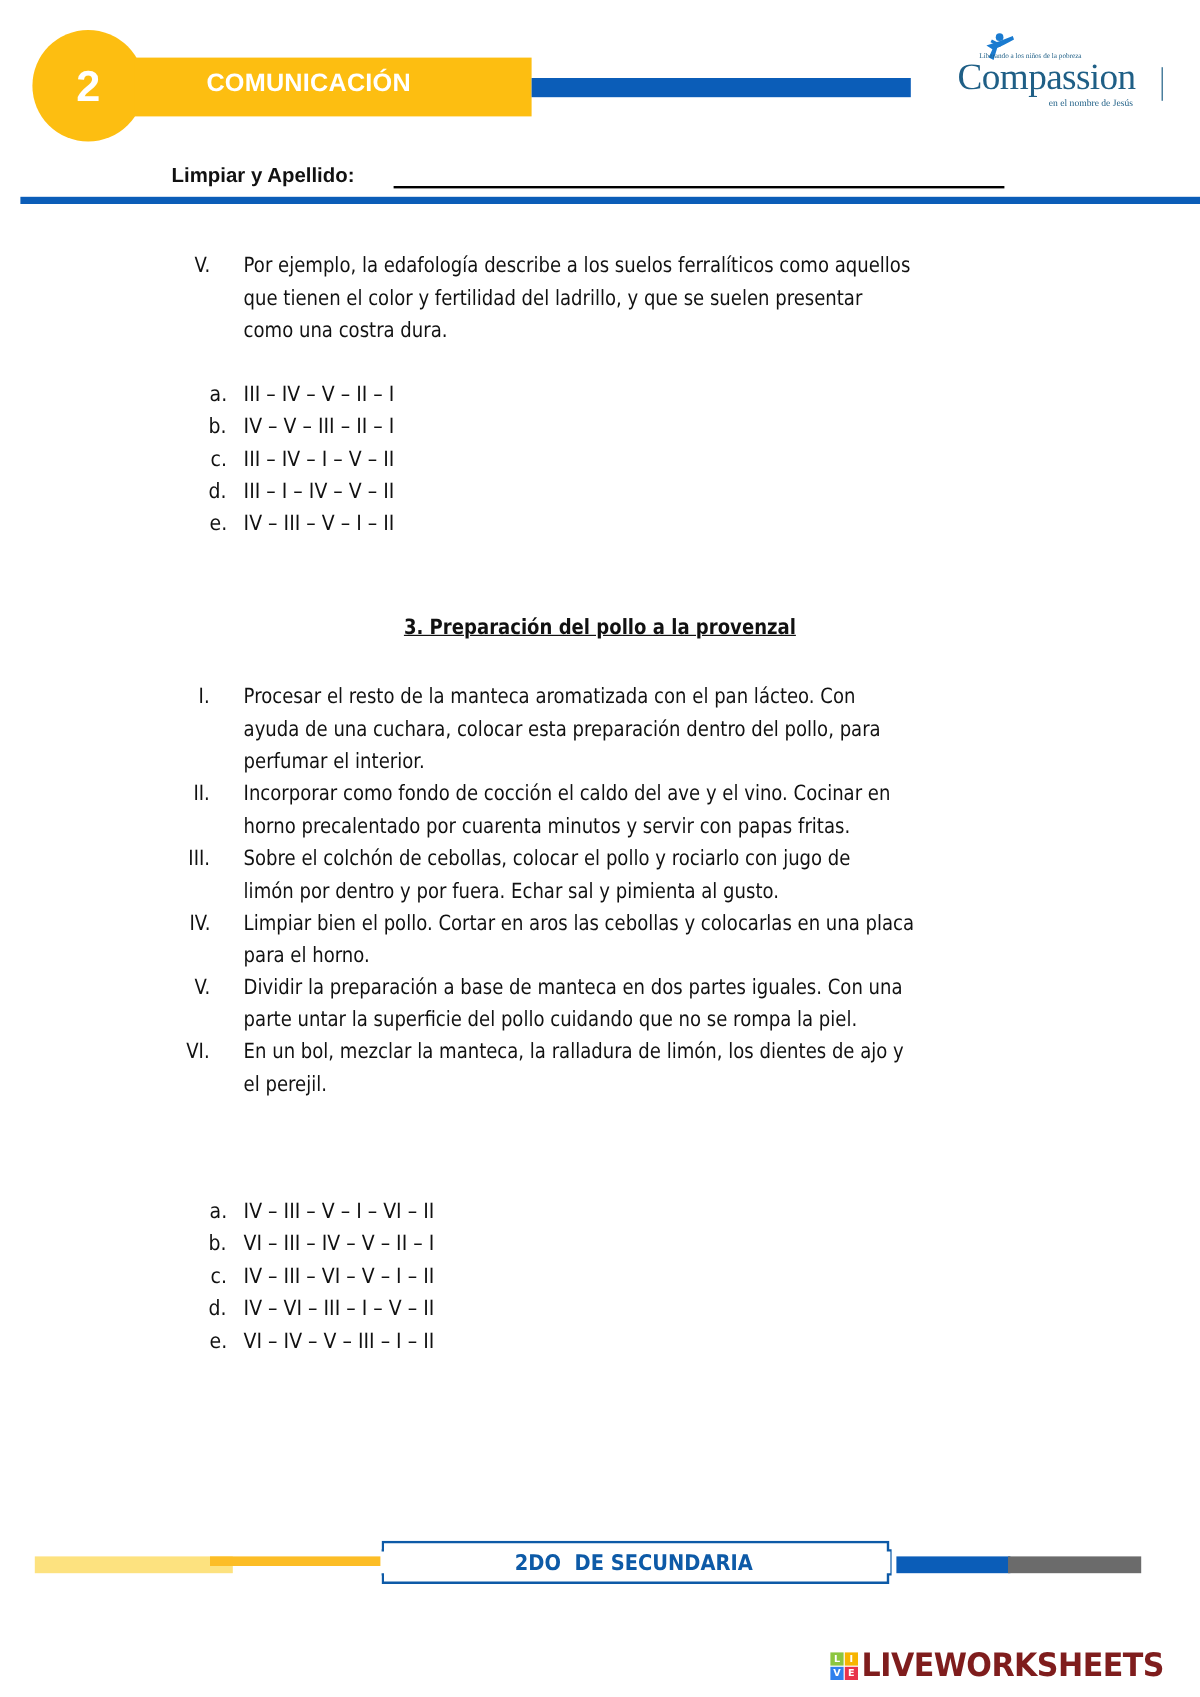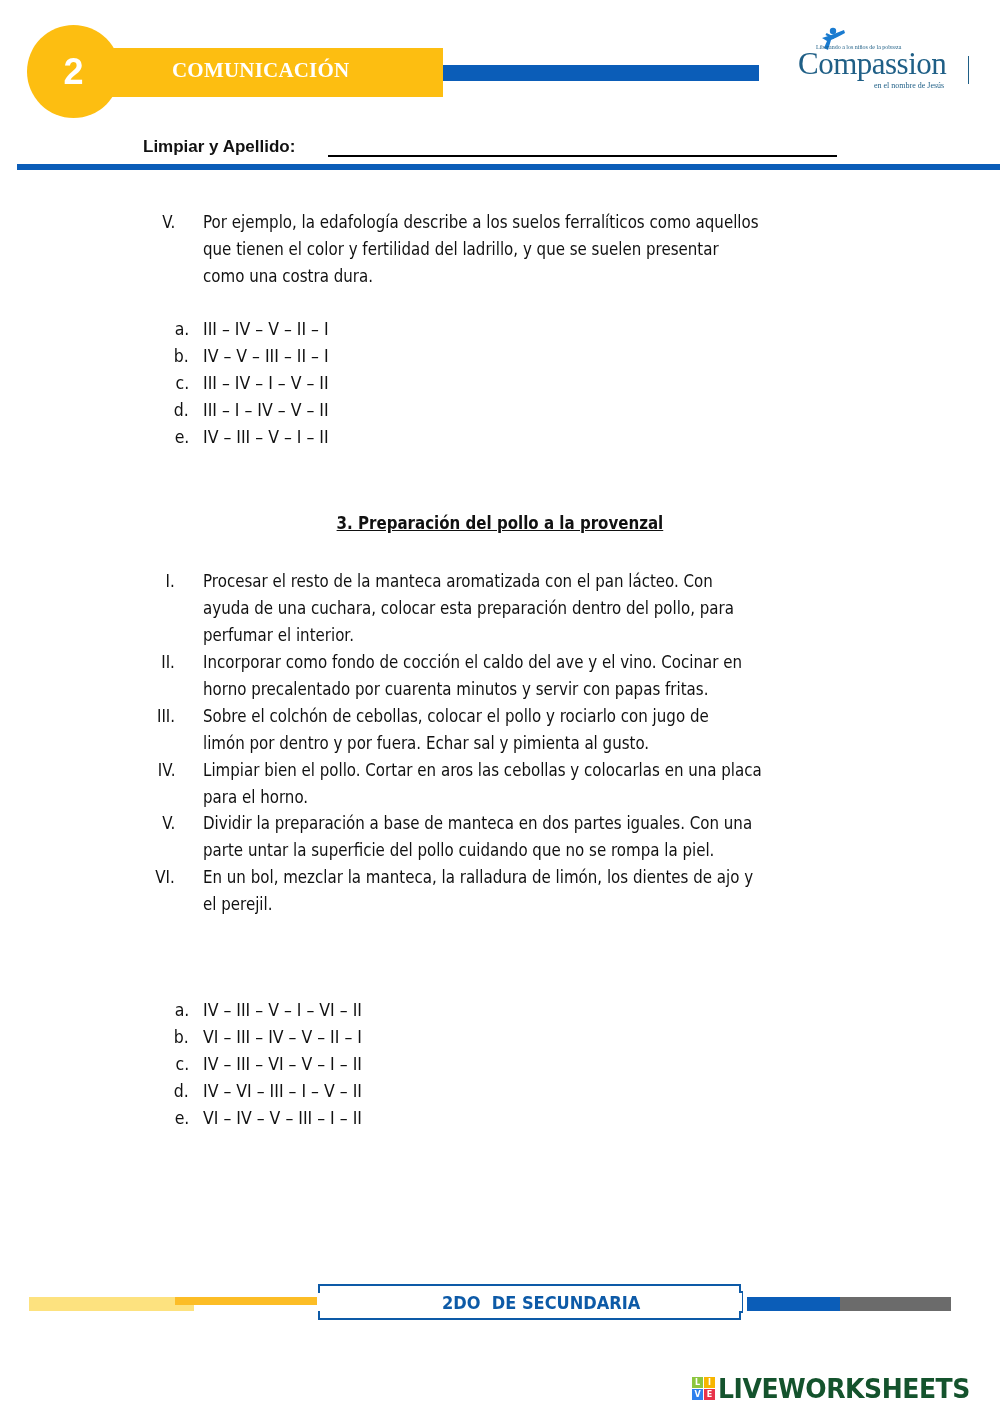--- a/index.html
+++ b/index.html
@@ -7,21 +7,21 @@
          font-family: "Liberation Sans", sans-serif; color: #111; }
 
   
   .hdr-circle { position: absolute; left: 27px; top: 25px; width: 93px; height: 93px;
                 border-radius: 50%; background: #FDBE11; }
   .hdr-num { position: absolute; left: 27px; top: 25px; width: 93px; height: 93px;
              display: flex; align-items: center; justify-content: center;
              color: #fff; font-weight: bold; font-size: 36px; font-family: "Liberation Sans", sans-serif; }
   .hdr-bar { position: absolute; left: 112px; top: 48px; width: 331px; height: 49px; background: #FDBE11; }
   .hdr-title { position: absolute; left: 172px; top: 58px; color: #fff; font-weight: bold;
-               font-size: 21px; font-family: Liberation Serif, serif; letter-spacing: 0.2px; }
+               font-size: 21px; font-family: Liberation Sans, sans-serif; letter-spacing: 0.2px; }
   .hdr-blue { position: absolute; left: 443px; top: 65px; width: 316px; height: 16px; background: #0B5DB8; }
 
   .logo { position: absolute; left: 792px; top: 24px; width: 180px; height: 72px; }
   .logo-main { position: absolute; left: 6px; top: 22px; font-family: "Liberation Serif", serif;
                font-size: 31px; color: #1f5f86; letter-spacing: -0.5px; }
   .logo-sub-top { position: absolute; left: 24px; top: 20px; font-family: "Liberation Serif", serif;
                   font-size: 6px; color: #1f5f86; }
   .logo-sub-bot { position: absolute; left: 82px; top: 57px; font-family: "Liberation Serif", serif;
                   font-size: 8px; color: #1f5f86; }
   .logo-sep { position: absolute; left: 176px; top: 32px; width: 1px; height: 28px; background: #1f5f86; }
@@ -48,33 +48,33 @@
 
   .section-title { position: absolute; left: 0; width: 1000px; top: 510px; text-align: center;
                    font-family: "DejaVu Sans", sans-serif; font-weight: bold; font-size: 17.5px;
                    line-height: 27px; }
   .section-title span { display: inline-block; text-decoration: underline; transform: scaleX(0.86); }
 
   
   .ft-light { position: absolute; left: 29px; top: 1297px; width: 165px; height: 14px; background: #FDE27F; }
   .ft-yellow { position: absolute; left: 175px; top: 1297px; width: 142px; height: 8px; background: #FCBD26; }
   .ft-box { position: absolute; left: 318px; top: 1284px; width: 425px; height: 36px; }
-  .ft-label { position: absolute; left: 331px; top: 1284px; width: 420px; height: 38px; line-height: 38px;
+  .ft-label { position: absolute; left: 318px; top: 1284px; width: 420px; height: 38px; line-height: 38px;
               text-align: center; color: #0d5aa7; font-weight: bold; font-family: "DejaVu Sans", sans-serif;
               font-size: 18px; }
   .ft-label span { display: inline-block; transform: scaleX(0.9); white-space: pre; }
   .ft-blue { position: absolute; left: 747px; top: 1297px; width: 95px; height: 14px; background: #0B5DB8; }
   .ft-gray { position: absolute; left: 840px; top: 1297px; width: 111px; height: 14px; background: #6B6B6B; }
 
   .lw { position: absolute; left: 692px; top: 1375px; height: 30px; }
   .lw-grid { position: absolute; left: 0; top: 2px; width: 24px; height: 24px; }
   .lw-cell { position: absolute; width: 11px; height: 11px; color: #fff; font-size: 8px; font-weight: bold;
              line-height: 11px; text-align: center; font-family: "DejaVu Sans", sans-serif; }
   .lw-text { position: absolute; left: 26px; top: -2px; font-family: "DejaVu Sans", sans-serif;
-             font-weight: bold; font-size: 27px; color: #14532d; white-space: nowrap; letter-spacing: -0.5px; }
+             font-weight: bold; font-size: 27px; color: #7f1d1d; white-space: nowrap; letter-spacing: -0.5px; }
   .lw-text span { display: inline-block; transform: scaleX(0.93); transform-origin: 0 50%; }
 </style>
 </head>
 <body>
 
 <div class="hdr-circle"></div>
 <div class="hdr-bar"></div>
 <div class="hdr-num">2</div>
 <div class="hdr-title">COMUNICACIÓN</div>
 <div class="hdr-blue"></div>

